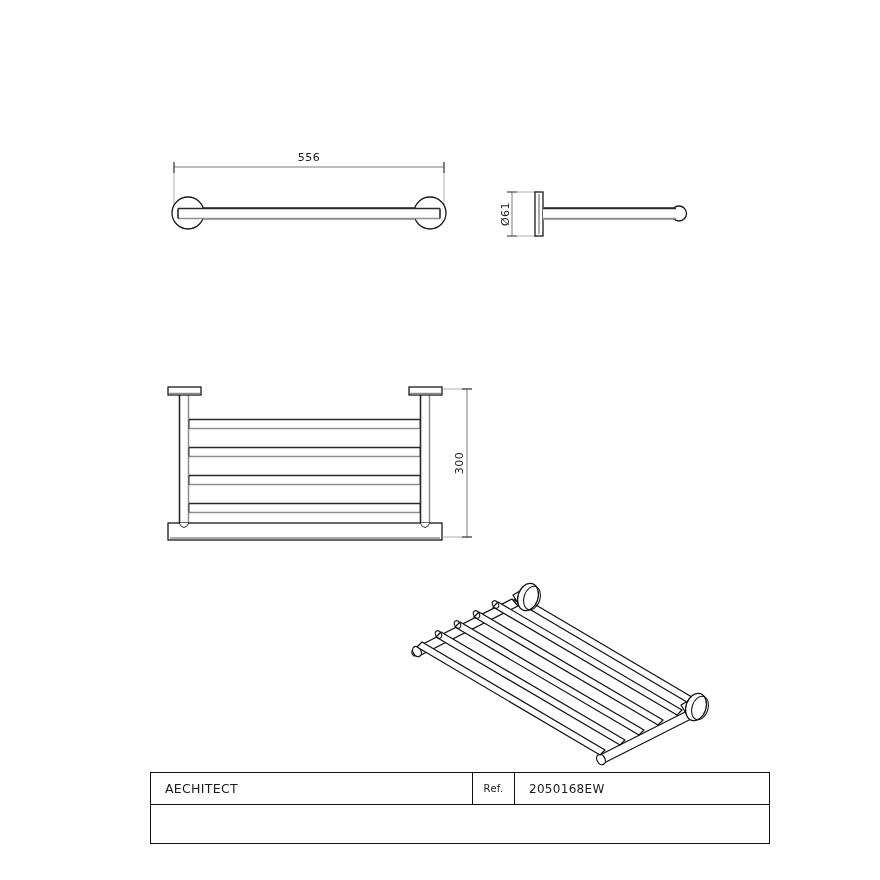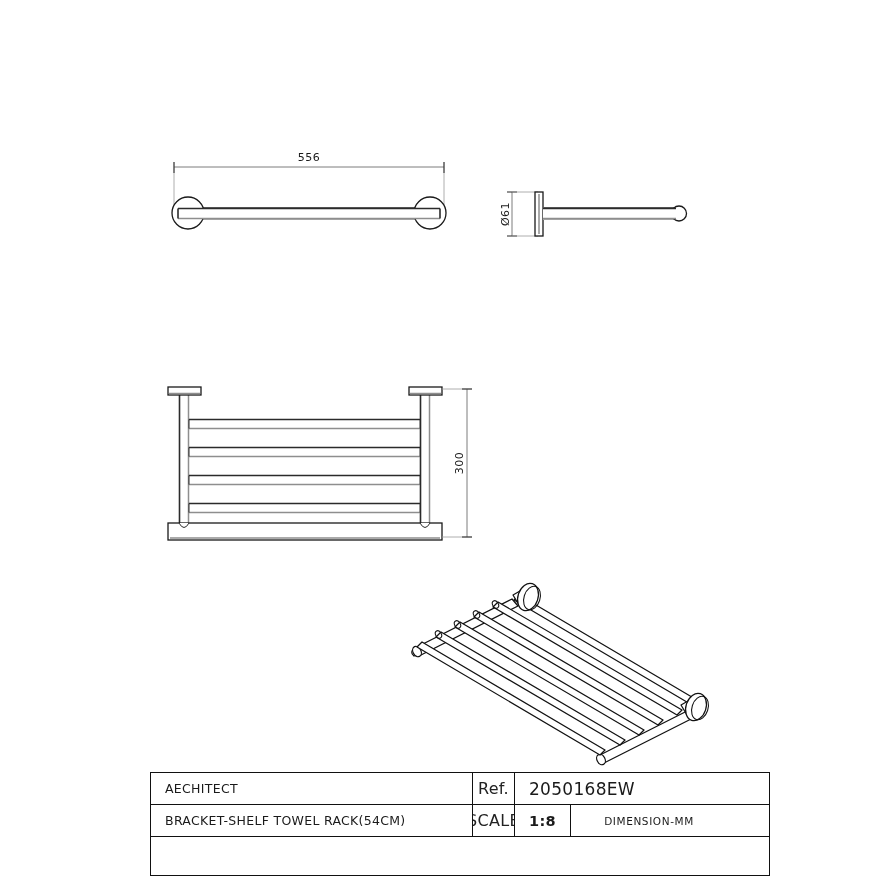--- a/index.html
+++ b/index.html
@@ -66,22 +66,22 @@
     border-right: 1.6px solid #111;
     padding: 0 14px;
     font-size: 12.5px;
     letter-spacing: 0.3px;
     white-space: nowrap;
     overflow: hidden;
   }
   .tb-cell.nb { border-right: none; }
   .tb-c-main   { width: 322px; height: 31px; }
   .tb-c-label  { width: 42px; height: 31px; justify-content: center; padding: 0 4px;
-                 font-size: 16px; color: #222; text-align: center; }
-  .tb-c-value  { width: 212px; height: 31px; font-size: 17px; }
+                 font-size: 10px; color: #222; text-align: center; }
+  .tb-c-value  { width: 212px; height: 31px; font-size: 12px; }
   .tb-c-scale  { width: 56px; height: 31px; justify-content: center; padding: 0;
                  font-size: 14.5px; font-weight: bold; }
   .tb-c-dim    { width: 156px; height: 31px; justify-content: center; padding: 0;
                  font-size: 10.5px; letter-spacing: 0.6px; }
   .tb-c-empty  { width: 576px; height: 38px; }
 </style>
 </head>
 <body>
 
 <div id="sheet">
@@ -269,26 +269,20 @@
   </svg>
 
   <div id="titleblock">
 
     <div class="tb-row">
       <div class="tb-cell tb-c-main">AECHITECT</div>
       <div class="tb-cell tb-c-label">Ref.</div>
       <div class="tb-cell tb-c-value nb">2050168EW</div>
     </div>
 
-    <div class="tb-row">
-      <div class="tb-cell tb-c-main">BRACKET-SHELF TOWEL RACK(54CM)</div>
-      <div class="tb-cell tb-c-label">SCALE</div>
-      <div class="tb-cell tb-c-scale">1:8</div>
-      <div class="tb-cell tb-c-dim nb">DIMENSION-MM</div>
-    </div>
 
     <div class="tb-row last">
       <div class="tb-cell tb-c-empty nb"></div>
     </div>
 
   </div>
 
 </div>
 
 </body></html>

